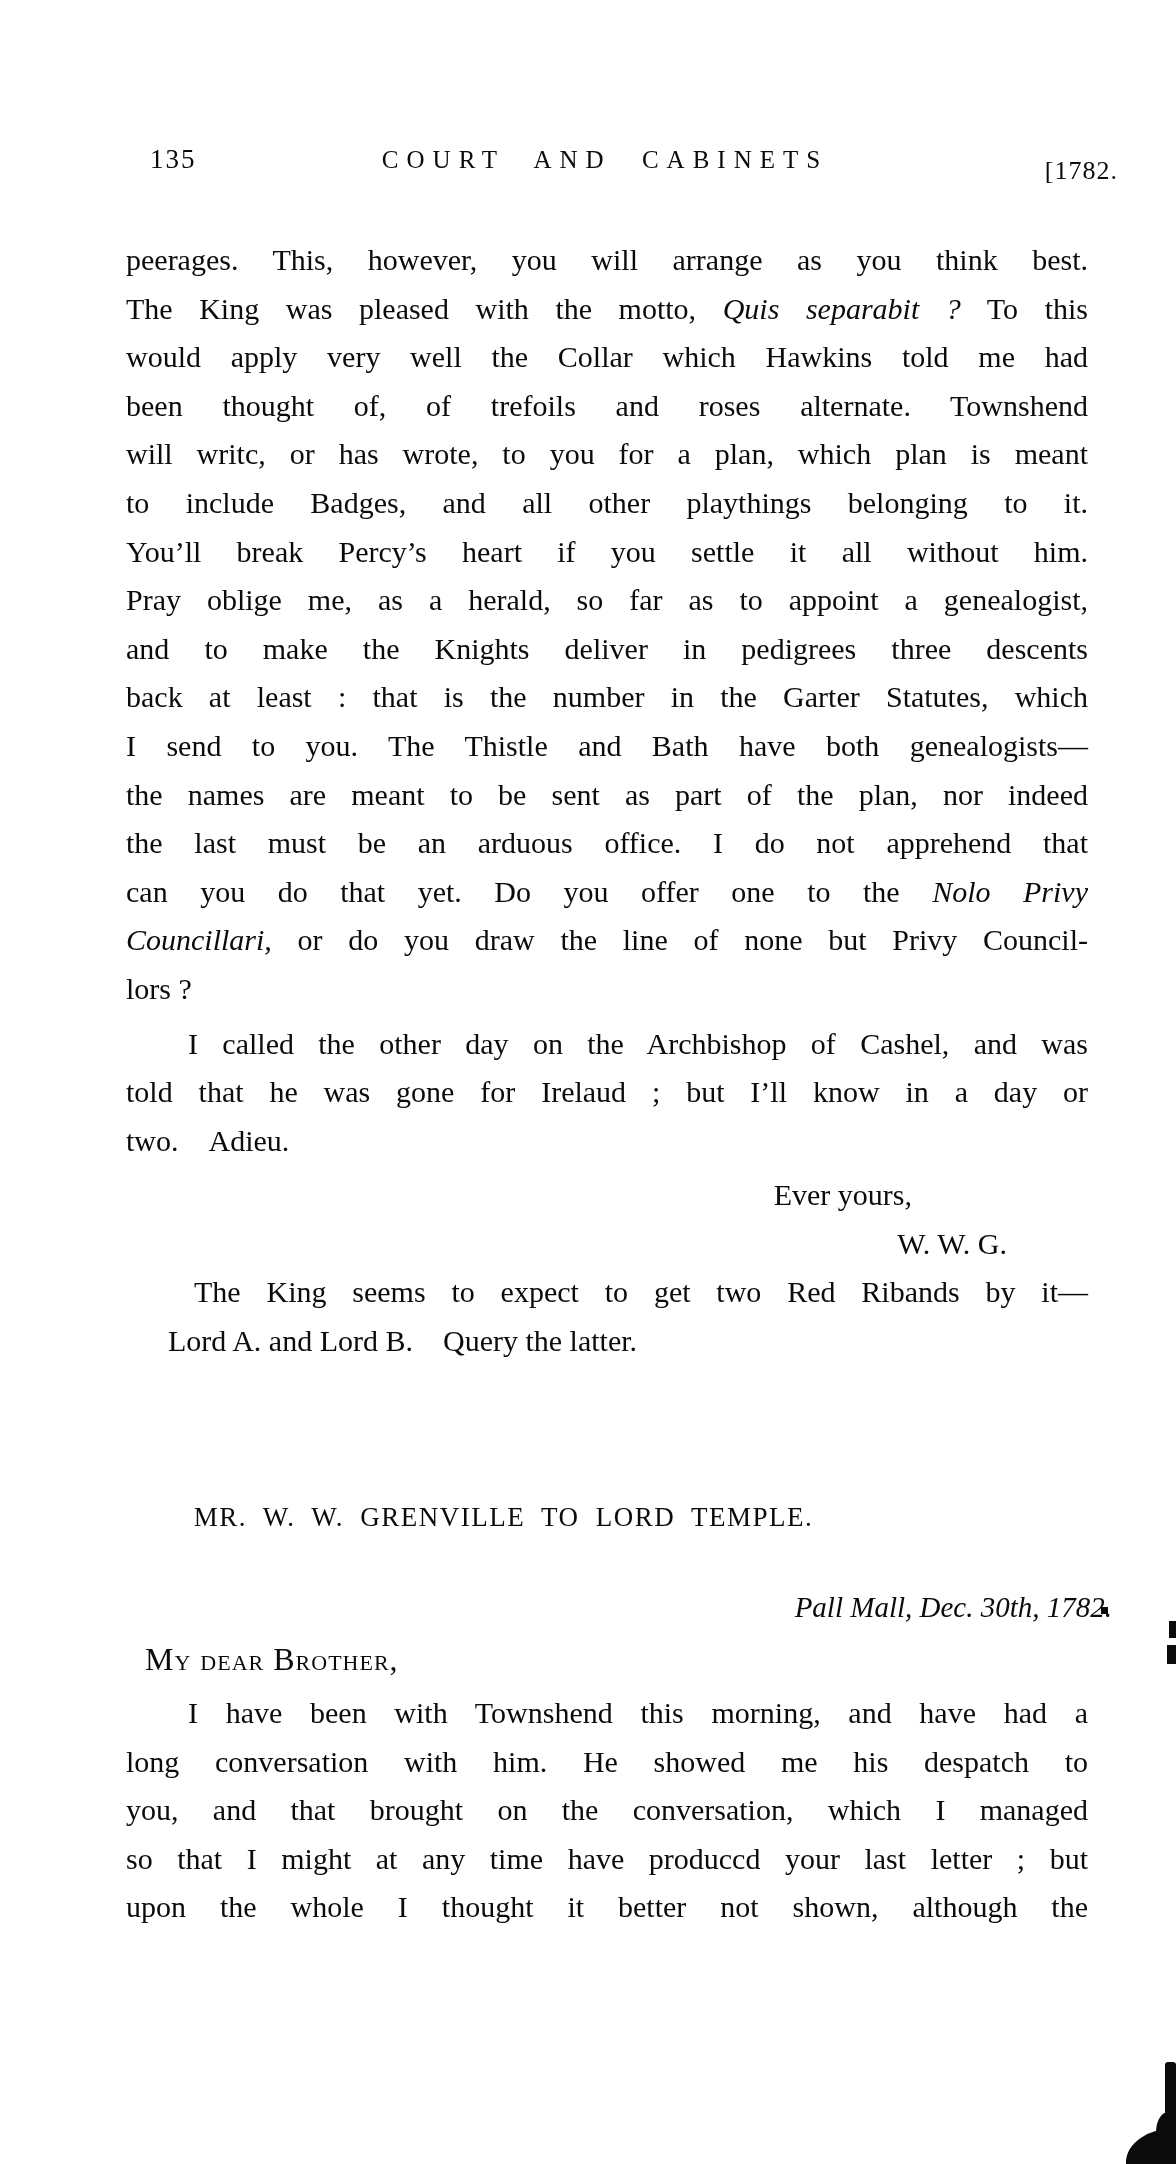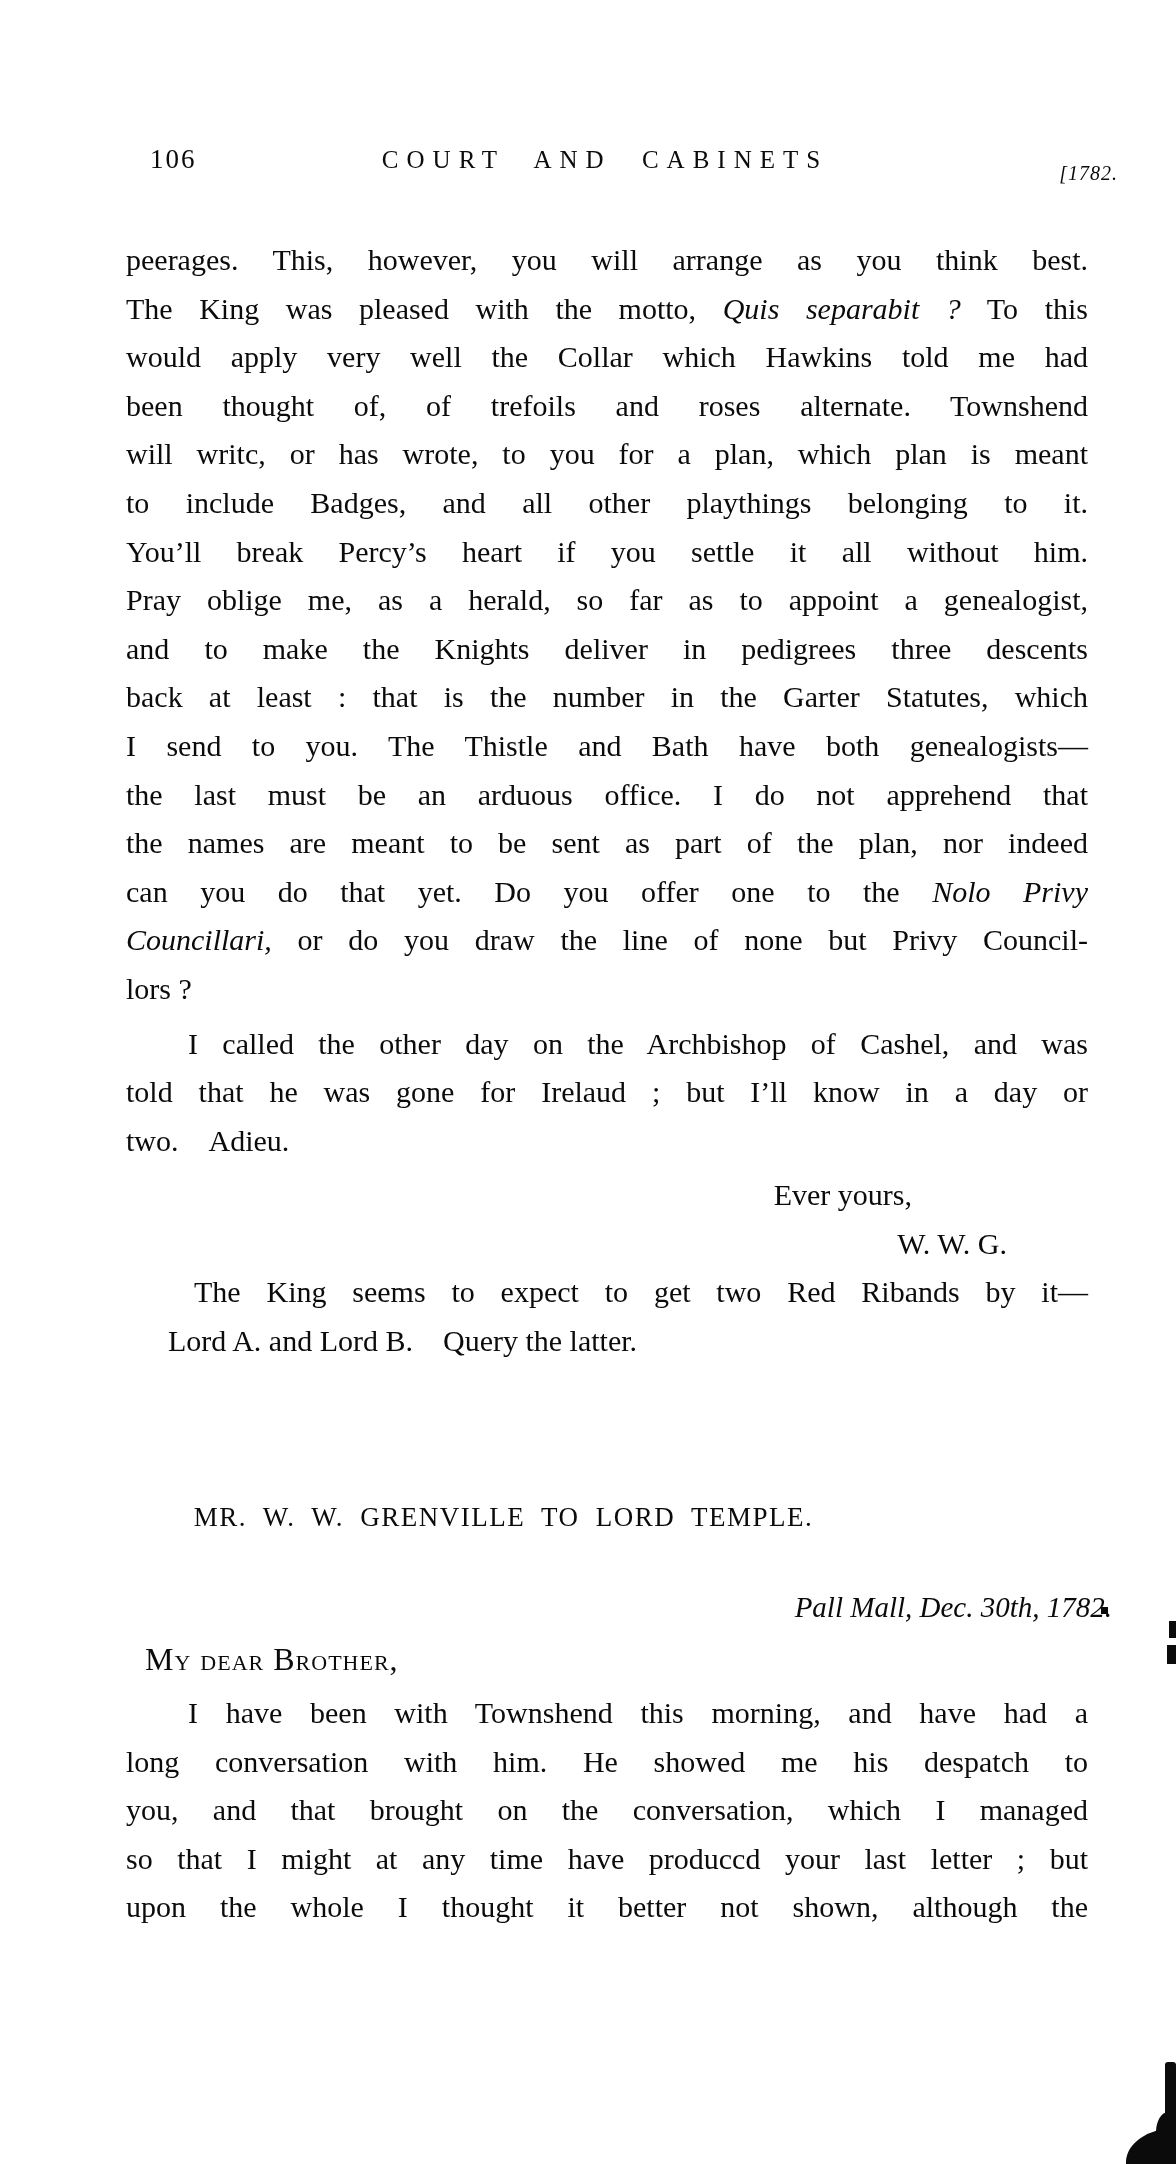--- a/index.html
+++ b/index.html
@@ -13,21 +13,21 @@
   }
   .page{position:absolute;inset:0;background:#ffffff;}
 
   
   .runhead{position:absolute;top:144px;left:0;right:0;height:42px;}
   .folio{position:absolute;left:150px;top:0;font-size:27px;letter-spacing:2px;}
   .rtitle{
     position:absolute;left:605px;top:2px;transform:translateX(-50%);
     font-size:25px;letter-spacing:8px;word-spacing:16px;white-space:nowrap;
   }
-  .ryear{position:absolute;right:58px;top:18px;font-size:20px;letter-spacing:1px;font-style:italic;}
+  .ryear{position:absolute;right:58px;top:12px;font-size:26px;letter-spacing:1px;}
 
   
   .textblock{
     position:absolute;left:126px;width:962px;
     font-size:30px;line-height:48.6px;
   }
   .tb1{top:236px;}
   .ln{text-align:justify;text-align-last:justify;}
   .ln-last{text-align:left;}
   .ind{padding-left:62px;}
@@ -64,39 +64,39 @@
   .blob-sliver{left:1165px;top:2062px;width:11px;height:64px;border-radius:3px;}
   .blob-mid{left:1156px;top:2112px;width:20px;height:34px;border-top-left-radius:60%;}
   .blob-big{left:1126px;top:2128px;width:50px;height:36px;border-top-left-radius:100% 95%;}
 </style>
 </head>
 <body>
 
 <div class="page">
 
   <div class="runhead">
-    <span class="folio">106</span>
+    <span class="folio">135</span>
     <span class="rtitle">COURT AND CABINETS</span>
     <span class="ryear">[1782.</span>
   </div>
 
   <div class="textblock tb1">
     <div class="ln">peerages. This, however, you will arrange as you think best.</div>
     <div class="ln"><span>The King was pleased with the motto, </span><span class="it">Quis separabit ?</span><span> To this</span></div>
     <div class="ln">would apply very well the Collar which Hawkins told me had</div>
     <div class="ln">been thought of, of trefoils and roses alternate. Townshend</div>
     <div class="ln">will writc, or has wrote, to you for a plan, which plan is meant</div>
     <div class="ln">to include Badges, and all other playthings belonging to it.</div>
     <div class="ln">You’ll break Percy’s heart if you settle it all without him.</div>
     <div class="ln">Pray oblige me, as a herald, so far as to appoint a genealogist,</div>
     <div class="ln">and to make the Knights deliver in pedigrees three descents</div>
     <div class="ln">back at least : that is the number in the Garter Statutes, which</div>
     <div class="ln">I send to you. The Thistle and Bath have both genealogists—</div>
+    <div class="ln">the names are meant to be sent as part of the plan, nor indeed</div>
     <div class="ln">the last must be an arduous office. I do not apprehend that</div>
-    <div class="ln">the names are meant to be sent as part of the plan, nor indeed</div>
     <div class="ln"><span>can you do that yet. Do you offer one to the </span><span class="it">Nolo Privy</span></div>
     <div class="ln"><span class="it">Councillari,</span><span> or do you draw the line of none but Privy Council-</span></div>
     <div class="ln-last">lors ?</div>
 
     <div class="para2">
       <div class="ln ind">I called the other day on the Archbishop of Cashel, and was</div>
       <div class="ln">told that he was gone for Irelaud ; but I’ll know in a day or</div>
       <div class="ln-last">two. Adieu.</div>
     </div>
 

